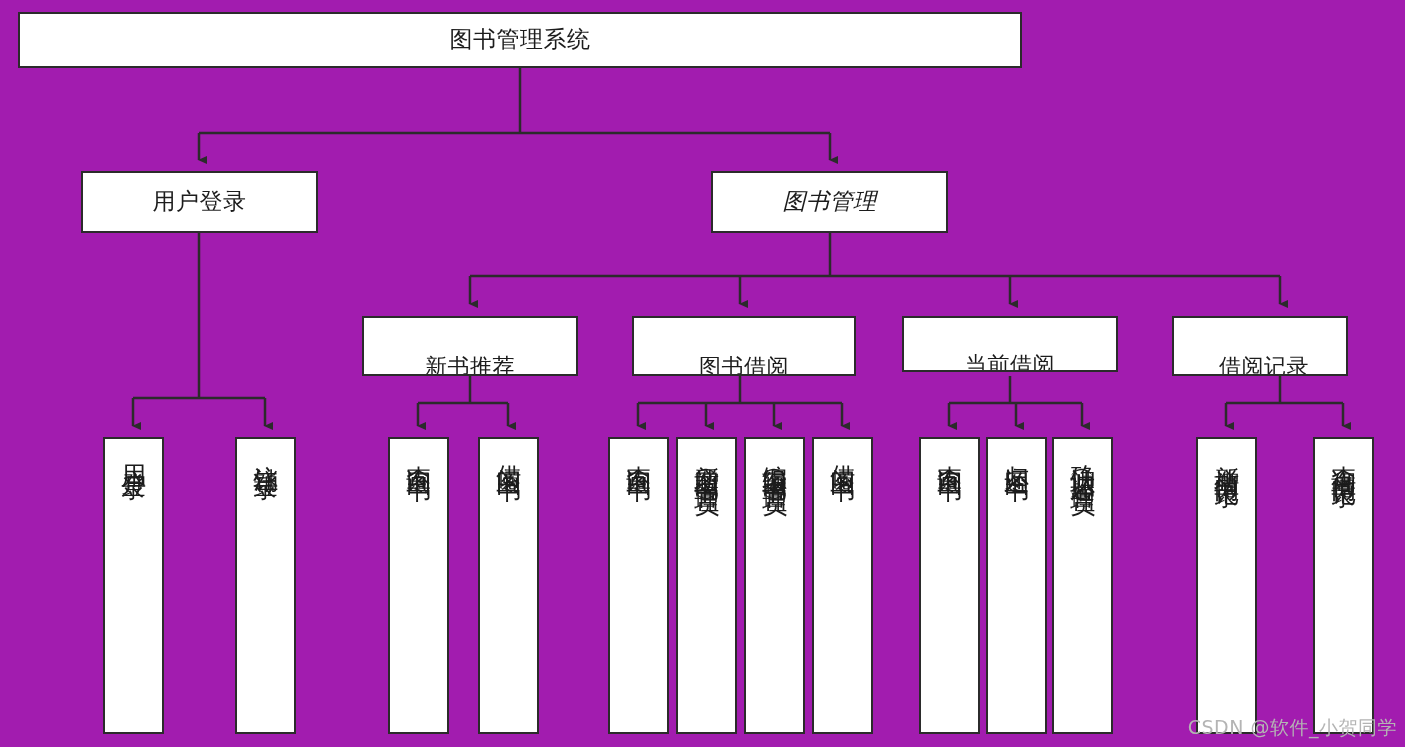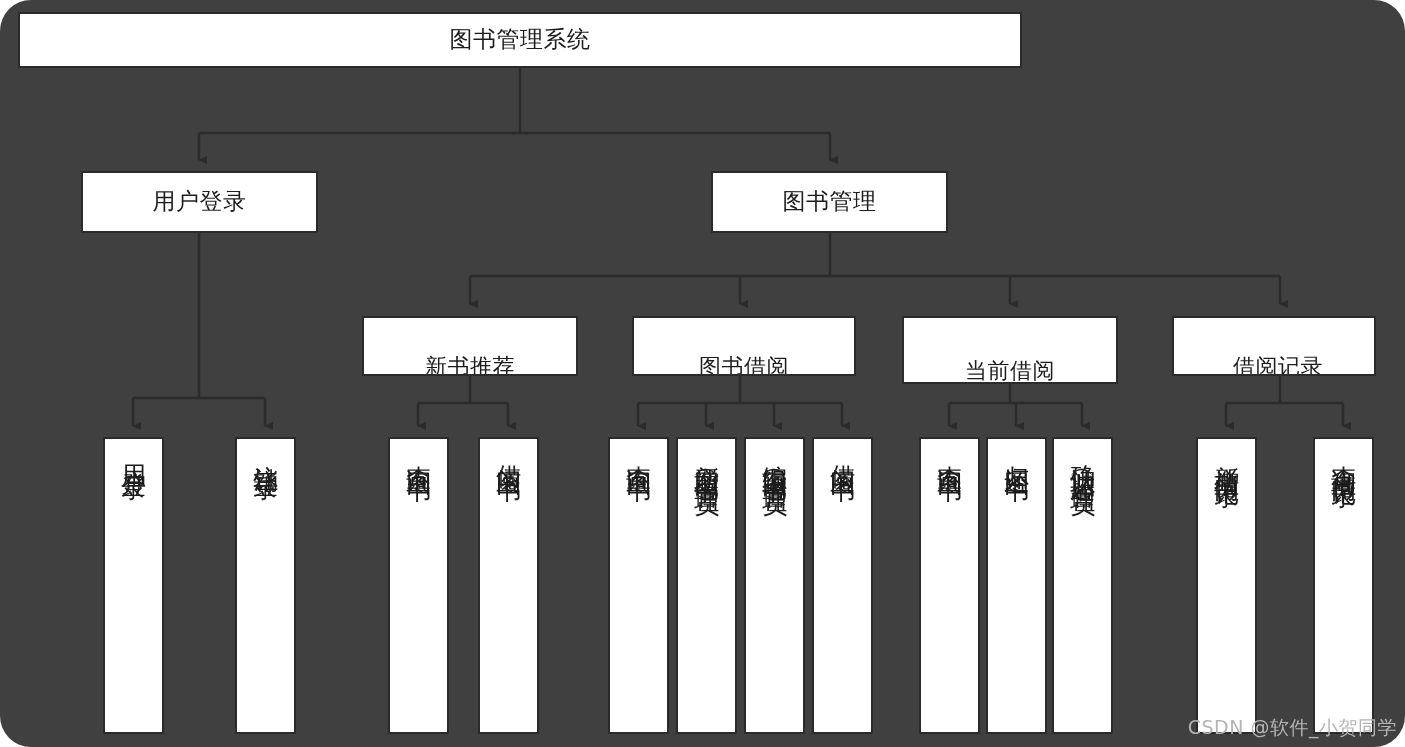--- a/index.html
+++ b/index.html
@@ -10,22 +10,21 @@
   body {
     width: 1405px;
     height: 747px;
     font-family: "DejaVu Sans", "Liberation Sans", sans-serif;
     overflow: hidden;
   }
   #diagram-root {
     position: relative;
     width: 1405px;
     height: 747px;
-    background: #404040;
-    border-radius: 31px;
+    background: #a21caf;
   }
   svg#connector-layer {
     position: absolute;
     left: 0;
     top: 0;
     width: 1405px;
     height: 747px;
   }
   .node-box {
     position: absolute;
@@ -130,34 +129,34 @@
     </g>
   </svg>
 
   <div class="node-box root" style="left:18px; top:12px; width:1004px; height:56px;">
     <span class="node-label">图书管理系统</span>
   </div>
 
   <div class="node-box level2" style="left:81px; top:171px; width:237px; height:62px;">
     <span class="node-label">用户登录</span>
   </div>
-  <div class="node-box level2" style="left:711px; top:171px; width:237px; height:62px;">
+  <div class="node-box level2" style="left:711px; top:171px; width:237px; height:62px;font-style:italic;">
     <span class="node-label">图书管理</span>
   </div>
 
   <div class="node-box level3" style="left:362px; top:316px; width:216px; height:60px;">
     <span class="node-label">新书推荐</span>
   </div>
   <div class="node-box level3" style="left:632px; top:316px; width:224px; height:60px;">
     <span class="node-label">图书借阅</span>
   </div>
-  <div class="node-box level3" style="left:902px; top:316px; width:216px; height:68px;">
+  <div class="node-box level3" style="left:902px; top:316px; width:216px; height:56px;">
     <span class="node-label">当前借阅</span>
   </div>
-  <div class="node-box level3" style="left:1172px; top:316px; width:204px; height:60px;padding-left:8px;">
+  <div class="node-box level3" style="left:1172px; top:316px; width:176px; height:60px;padding-left:8px;">
     <span class="node-label">借阅记录</span>
   </div>
 
   <div class="node-box vertical" style="left:103px; top:437px; width:61px; height:297px;">
     <span class="node-label">用户登录</span>
   </div>
   <div class="node-box vertical" style="left:235px; top:437px; width:61px; height:297px;">
     <span class="node-label">注销登录</span>
   </div>
 

